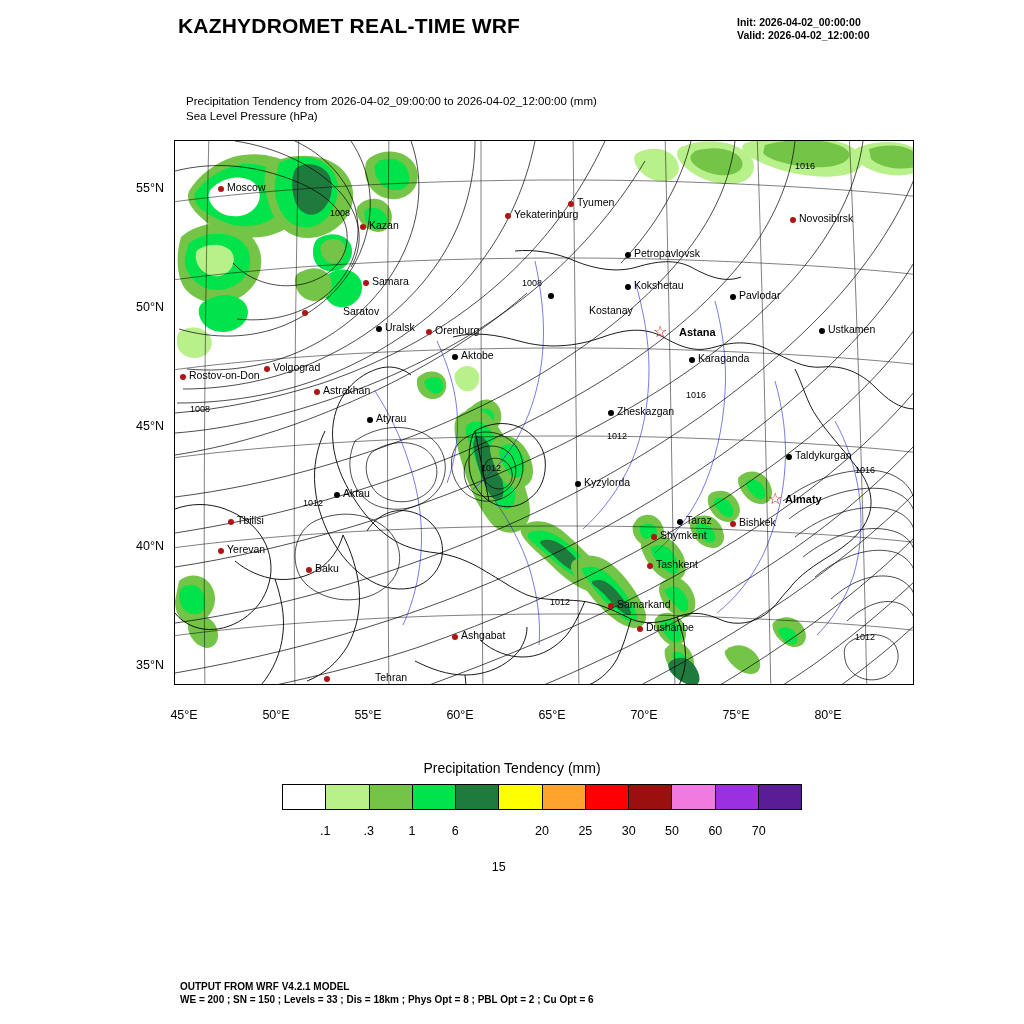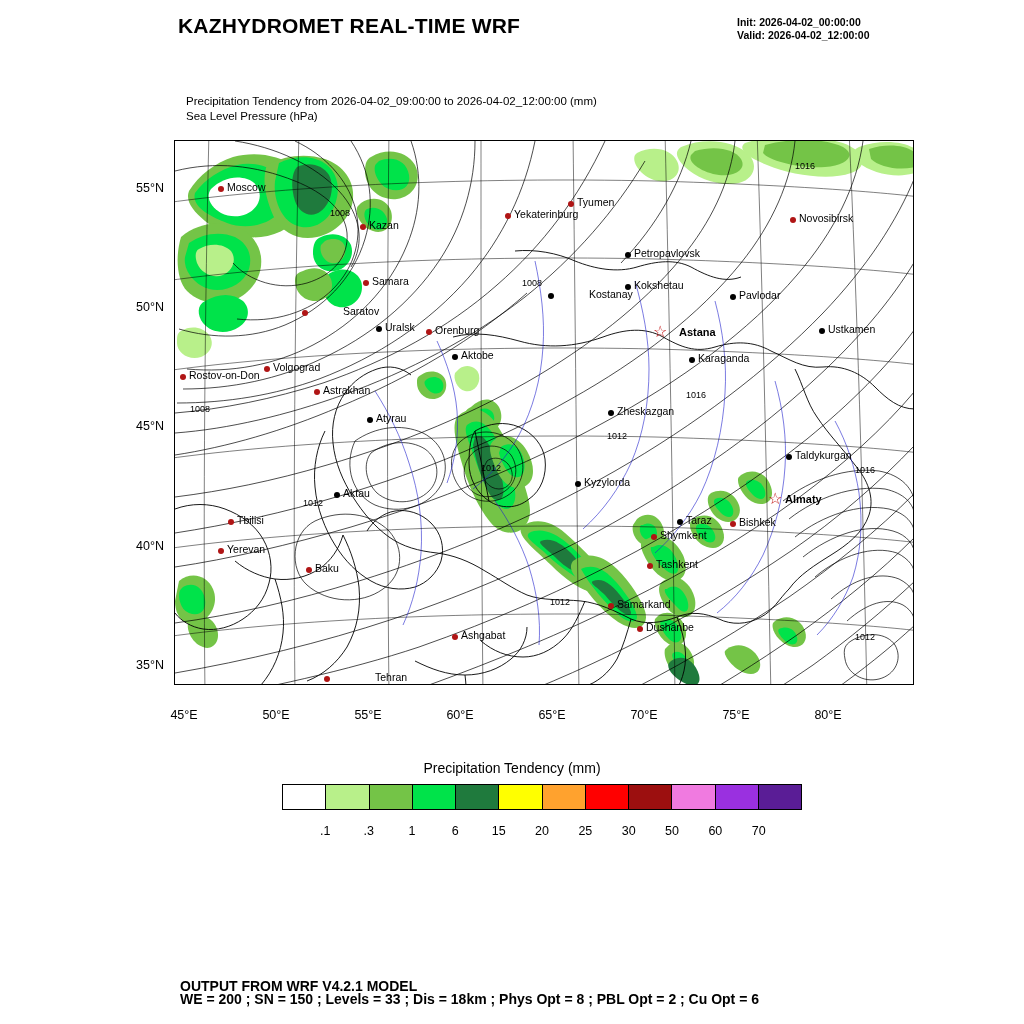--- a/index.html
+++ b/index.html
@@ -100,21 +100,21 @@
   }
   #cb-ticks span {
     position: absolute;
     font-size: 12.5px;
     transform: translateX(-50%);
   }
 
   
   #footer {
     left: 180px; top: 980px;
-    font-size: 14px;
+    font-size: 10px;
     font-weight: bold;
     line-height: 13px;
   }
 </style>
 </head>
 <body>
 
 <div class="abs" id="main-title">KAZHYDROMET REAL-TIME WRF</div>
 <div class="abs" id="run-info">
   <div>Init: 2026-04-02_00:00:00</div>
@@ -384,21 +384,21 @@
     <div class="abs city-label" style="left: 577px; top: 196px; text-align: center;">Tyumen</div>
     <div class="abs" style="left: 505px; top: 213px; width: 6px; height: 6px; border-radius: 50%; background: rgb(176, 21, 21);"></div>
     <div class="abs city-label" style="left: 514px; top: 208px;">Yekaterinburg</div>
     <div class="abs" style="left: 790px; top: 217px; width: 6px; height: 6px; border-radius: 50%; background: rgb(176, 21, 21);"></div>
     <div class="abs city-label" style="left: 799px; top: 212px;">Novosibirsk</div>
     <div class="abs" style="left: 363px; top: 280px; width: 6px; height: 6px; border-radius: 50%; background: rgb(176, 21, 21);"></div>
     <div class="abs city-label" style="left: 372px; top: 275px;">Samara</div>
     <div class="abs" style="left: 625px; top: 252px; width: 6px; height: 6px; border-radius: 50%; background: rgb(0, 0, 0);"></div>
     <div class="abs city-label" style="left: 634px; top: 247px;">Petropavlovsk</div>
     <div class="abs" style="left: 548px; top: 293px; width: 6px; height: 6px; border-radius: 50%; background: rgb(0, 0, 0);"></div>
-    <div class="abs city-label" style="left: 557px; top: 288px; padding-left: 32px;">Kostanay</div>
+    <div class="abs city-label" style="left: 557px; top: 304px; padding-left: 32px;">Kostanay</div>
     <div class="abs" style="left: 625px; top: 284px; width: 6px; height: 6px; border-radius: 50%; background: rgb(0, 0, 0);"></div>
     <div class="abs city-label" style="left: 634px; top: 279px;">Kokshetau</div>
     <div class="abs" style="left: 730px; top: 294px; width: 6px; height: 6px; border-radius: 50%; background: rgb(0, 0, 0);"></div>
     <div class="abs city-label" style="left: 739px; top: 289px;">Pavlodar</div>
     <div class="abs" style="left: 302px; top: 310px; width: 6px; height: 6px; border-radius: 50%; background: rgb(176, 21, 21);"></div>
     <div class="abs city-label" style="left: 304px; top: 305px; margin-left: 39px;">Saratov</div>
     <div class="abs" style="left: 376px; top: 326px; width: 6px; height: 6px; border-radius: 50%; background: rgb(0, 0, 0);"></div>
     <div class="abs city-label" style="left: 385px; top: 321px;">Uralsk</div>
     <div class="abs" style="left: 426px; top: 329px; width: 6px; height: 6px; border-radius: 50%; background: rgb(176, 21, 21);"></div>
     <div class="abs city-label" style="left: 435px; top: 324px;">Orenburg</div>
@@ -465,21 +465,21 @@
     <div class="sw" style="background: rgb(156, 15, 15);"></div>
     <div class="sw" style="background: rgb(240, 122, 224);"></div>
     <div class="sw" style="background: rgb(154, 48, 224);"></div>
     <div class="sw" style="background: rgb(90, 29, 150);"></div>
   </div>
 <div class="abs" id="cb-ticks">
     <span style="left: 43.3333px;">.1</span>
     <span style="left: 86.6667px;">.3</span>
     <span style="left: 130px;">1</span>
     <span style="left: 173.333px;">6</span>
-    <span style="left: 216.667px;">15</span>
+    <span style="left: 216.667px; margin-top: 36px;">15</span>
     <span style="left: 260px;">20</span>
     <span style="left: 303.333px;">25</span>
     <span style="left: 346.667px;">30</span>
     <span style="left: 390px;">50</span>
     <span style="left: 433.333px;">60</span>
     <span style="left: 476.667px;">70</span>
   </div>
 
 <div class="abs" id="footer">
   <div>OUTPUT FROM WRF V4.2.1 MODEL</div>

